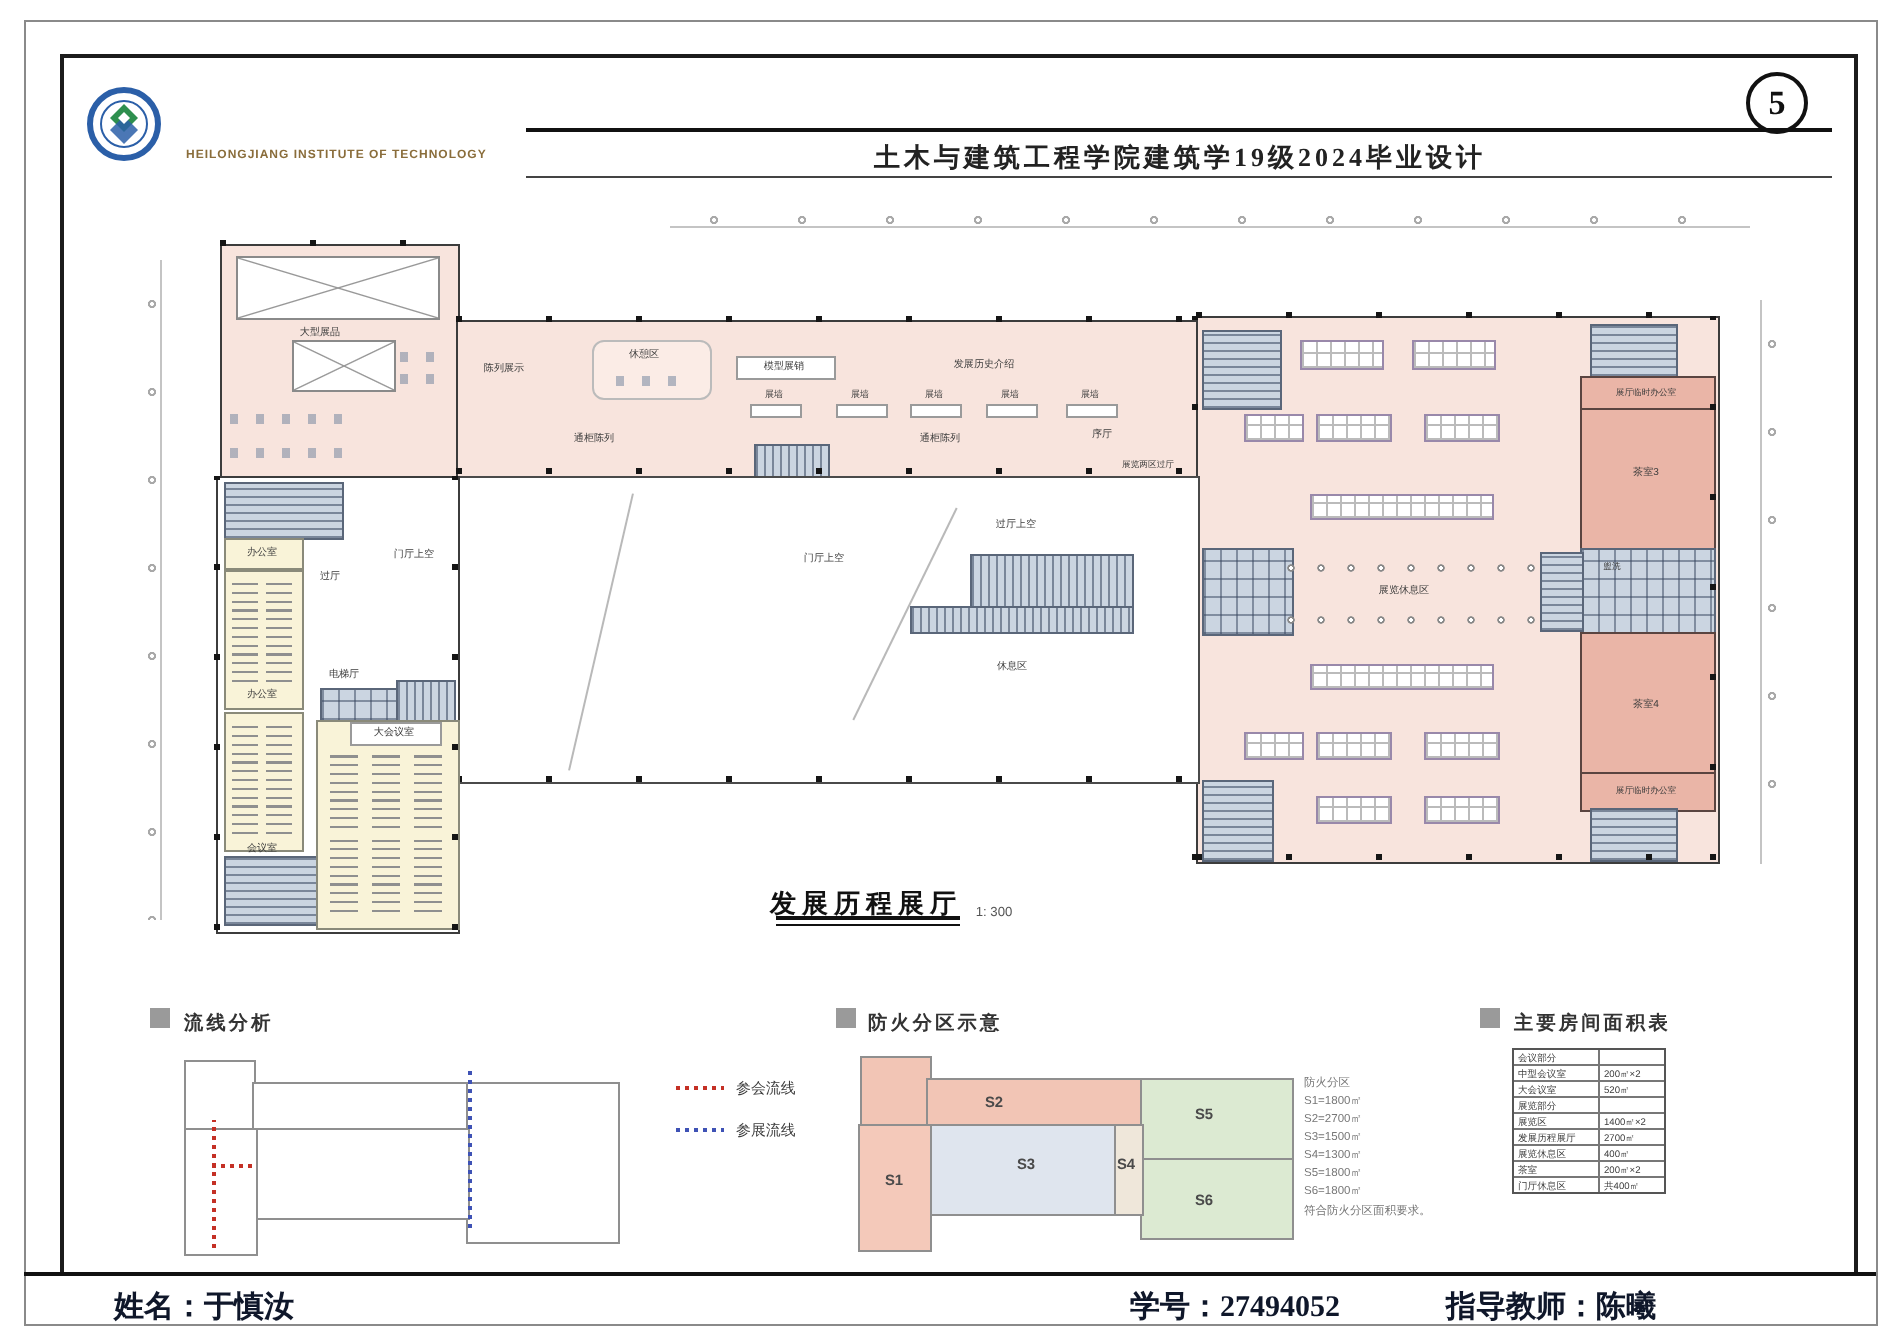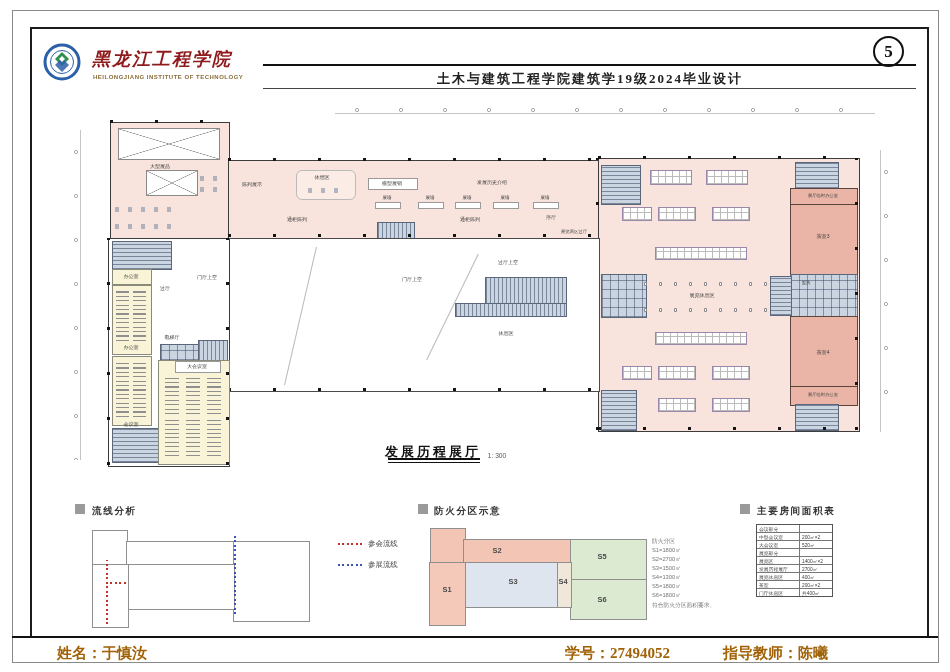--- a/index.html
+++ b/index.html
@@ -61,40 +61,39 @@
   .flowV{width:2px;background-image:repeating-linear-gradient(0deg,var(--c) 0 2px,transparent 2px 4.5px);}
   .flowH{height:2px;background-image:repeating-linear-gradient(90deg,var(--c) 0 2px,transparent 2px 4.5px);}
   .zlabel{font-weight:bold;color:#4a4a4a;--s:.62;}
   
   .atable{position:absolute;border:1px solid #555;}
   .atrow{display:flex;height:7px;border-bottom:1px solid #777;}
   .atrow:last-child{border-bottom:none;}
   .atc1{width:42px;border-right:1px solid #777;position:relative;}
   .atc2{width:32px;position:relative;}
   
-  .ft{position:absolute;font-family:"Liberation Serif",serif;font-size:15px;font-weight:bold;color:#a16207;white-space:nowrap;top:644px;}
+  .ft{position:absolute;font-family:"Liberation Serif",serif;font-size:15px;font-weight:bold;color:#0f172a;white-space:nowrap;top:644px;}
 </style>
 </head>
 <body>
 
 <div id="sheet">
 
   <div class="abs frame-outer"></div>
   <div class="abs frame-inner"></div>
 
   <div class="abs" style="left:42px;top:42px;">
     <svg width="40" height="40" viewBox="0 0 40 40">
       <circle cx="20" cy="20" r="17" fill="#fff" stroke="#2b5fa8" stroke-width="3"></circle>
       <circle cx="20" cy="20" r="11.5" fill="#fff" stroke="#2b5fa8" stroke-width="1"></circle>
       <path d="M20 10 L27 17 L20 24 L13 17 Z" fill="#2e8f4e"></path>
       <path d="M20 16 L27 23 L20 30 L13 23 Z" fill="#2b5fa8" opacity=".85"></path>
       <path d="M17 17 L20 14 L23 17 L20 20 Z" fill="#fff"></path>
     </svg>
   </div>
-  <div class="abs school-cn" style="left:92px;top:47px;">黑龙江工程学院</div>
   <div class="abs school-en" style="left:93px;top:70px;">HEILONGJIANG  INSTITUTE  OF  TECHNOLOGY</div>
 
   <div class="abs hline" style="left:263px;top:64px;width:653px;height:2.4px;"></div>
   <div class="abs subtitle" style="left:590px;top:70px;transform:translateX(-50%);">土木与建筑工程学院建筑学19级2024毕业设计</div>
   <div class="abs hline" style="left:263px;top:88px;width:653px;height:1px;background:#444;"></div>
   <div class="abs sheet-circle" style="left:873px;top:36px;">
     <span>5</span>
   </div>
 
   <div class="abs dimline" style="left:335px;top:113px;width:540px;height:1px;"></div>

